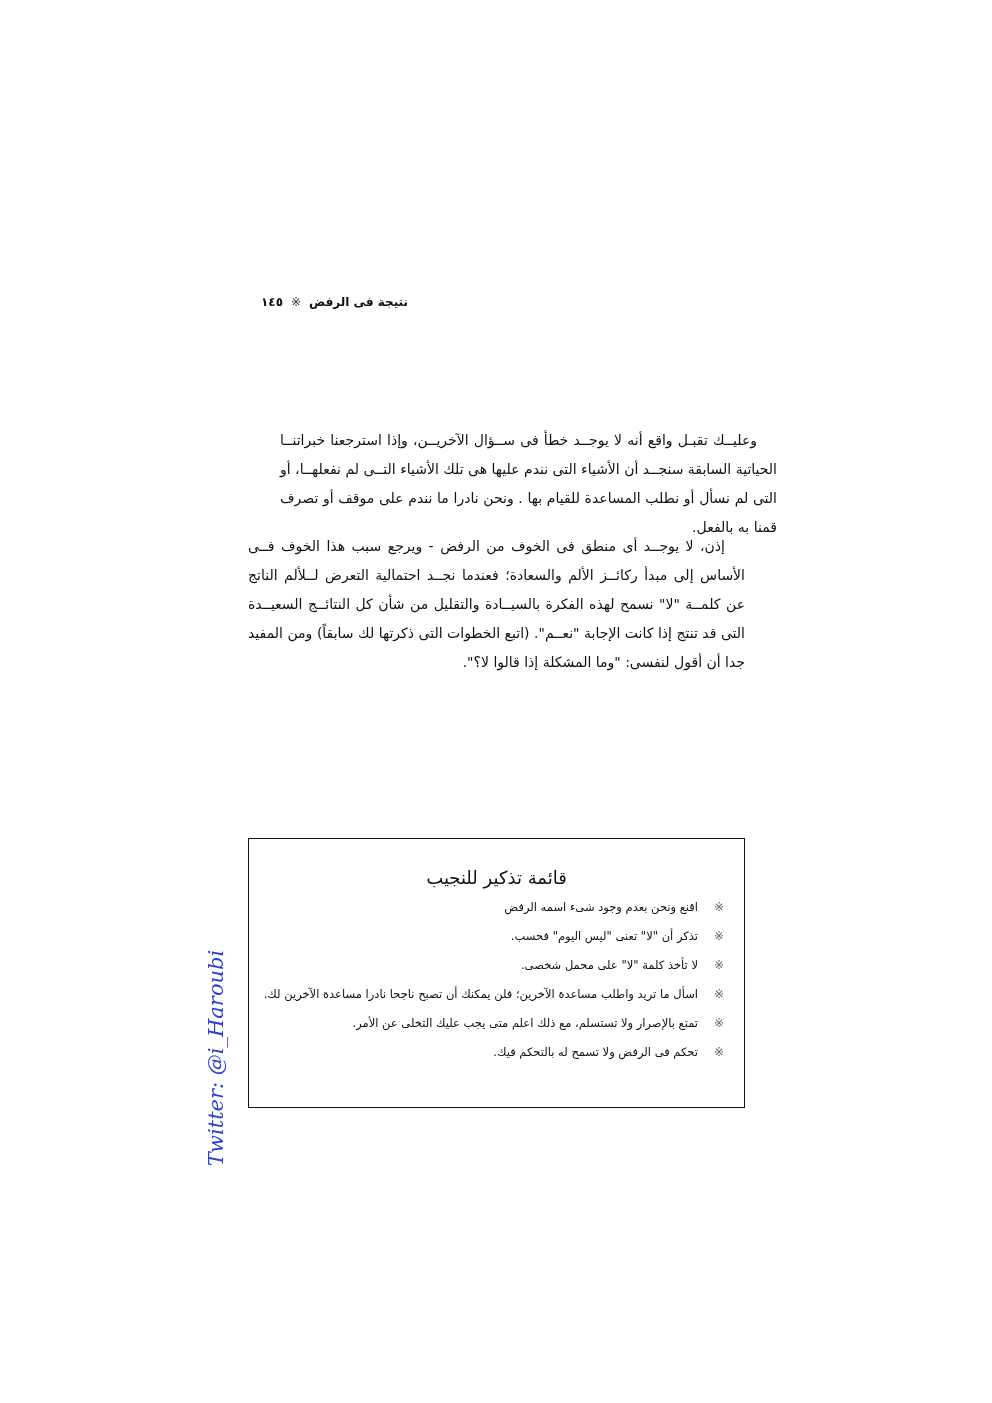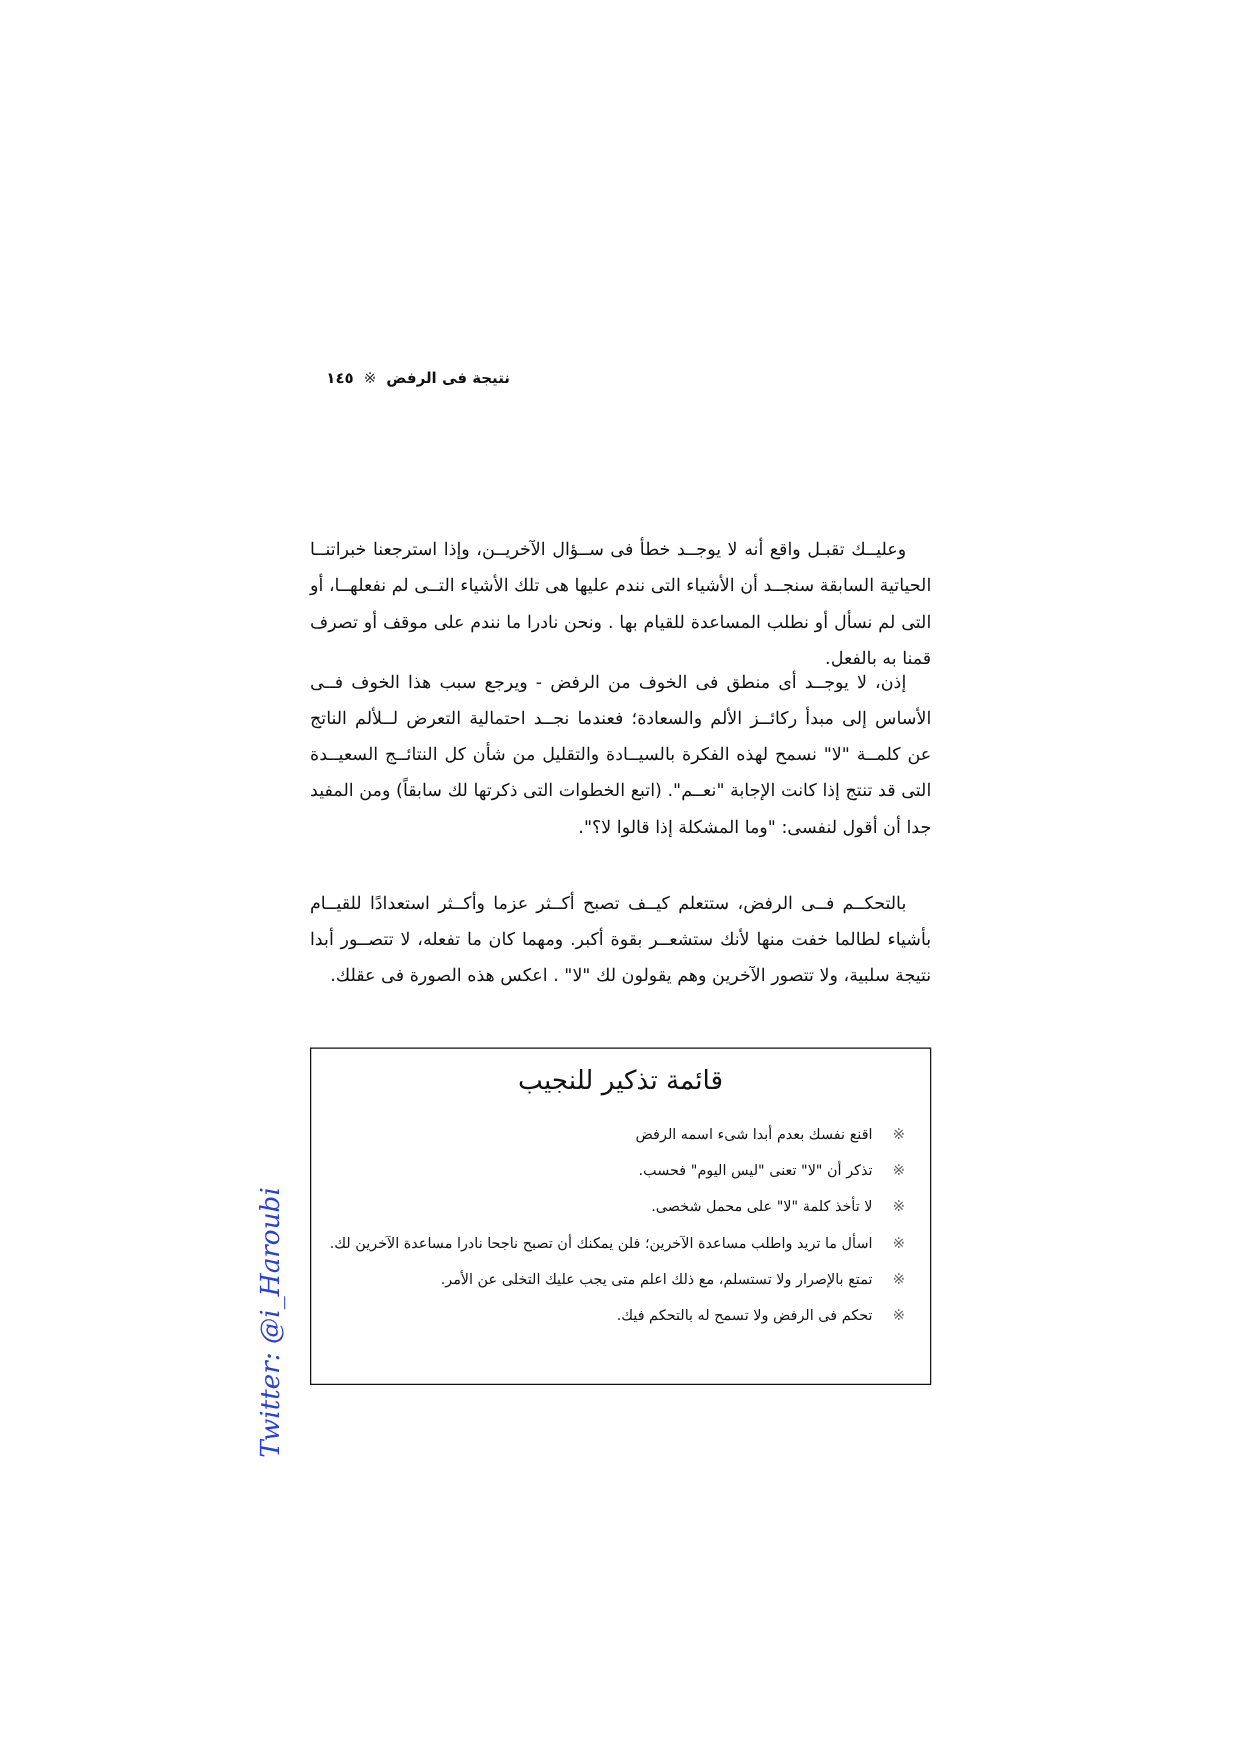--- a/index.html
+++ b/index.html
@@ -51,38 +51,38 @@
     text-align: justify;
     text-align-last: right;
     font-size: 14px;
     line-height: 29px;
   }
   .body-text p {
     margin: 0;
     text-indent: 20px;
   }
   #para1 { top: 338px; }
-  #para2 { top: 426px; }
+  #para2 { top: 426px; margin-left: 32px; }
   #para3 { top: 532px; }
   #para4 { top: 709px; }
 
   .checklist-box {
     position: absolute;
     left: 248px;
     top: 838px;
     width: 497px;
     height: 270px;
     border: 1.5px solid #111;
     box-sizing: border-box;
     direction: rtl;
   }
   .checklist-title {
     text-align: center;
-    font-size: 21px;
-    margin-top: 12px;
+    font-size: 18px;
+    margin-top: 26px;
     height: 26px;
     line-height: 26px;
   }
   .checklist {
     list-style: none;
     margin: 0;
     padding: 0;
     position: absolute;
     top: 54px;
     right: 18px;
@@ -133,30 +133,27 @@
     <span class="ornament">※</span>
     <span class="page-number">١٤٥</span>
   </div>
 
   <div class="body-text" id="para2">
     <p>وعليــك تقبـل واقع أنه لا يوجــد خطأ فى ســؤال الآخريــن، وإذا استرجعنا خبراتنــا الحياتية السابقة سنجــد أن الأشياء التى نندم عليها هى تلك الأشياء التــى لم نفعلهــا، أو التى لم نسأل أو نطلب المساعدة للقيام بها . ونحن نادرا ما نندم على موقف أو تصرف قمنا به بالفعل.</p>
   </div>
   <div class="body-text" id="para3">
     <p>إذن، لا يوجــد أى منطق فى الخوف من الرفض - ويرجع سبب هذا الخوف فــى الأساس إلى مبدأ ركائــز الألم والسعادة؛ فعندما نجــد احتمالية التعرض لــلألم الناتج عن كلمــة "لا" نسمح لهذه الفكرة بالسيــادة والتقليل من شأن كل النتائــج السعيــدة التى قد تنتج إذا كانت الإجابة "نعــم". (اتبع الخطوات التى ذكرتها لك سابقاً) ومن المفيد جدا أن أقول لنفسى: "وما المشكلة إذا قالوا لا؟".</p>
   </div>
-  <div class="body-text" id="para4">
-    <p>بالتحكــم فــى الرفض، ستتعلم كيــف تصبح أكــثر عزما وأكــثر استعدادًا للقيــام بأشياء لطالما خفت منها لأنك ستشعــر بقوة أكبر. ومهما كان ما تفعله، لا تتصــور أبدا نتيجة سلبية، ولا تتصور الآخرين وهم يقولون لك "لا" . اعكس هذه الصورة فى عقلك.</p>
-  </div>
 
   <div class="checklist-box">
     <div class="checklist-title">قائمة تذكير للنجيب</div>
     <ul class="checklist">
       <li>
         <span class="bullet">※</span>
-        <span class="item-text">اقنع نفسك بعدم أبدا شىء اسمه الرفض</span>
+        <span class="item-text">اقنع ونحن بعدم وجود شىء اسمه الرفض</span>
       </li>
       <li>
         <span class="bullet">※</span>
         <span class="item-text">تذكر أن "لا" تعنى "ليس اليوم" فحسب.</span>
       </li>
       <li>
         <span class="bullet">※</span>
         <span class="item-text">لا تأخذ كلمة "لا" على محمل شخصى.</span>
       </li>
       <li class="wrap">

